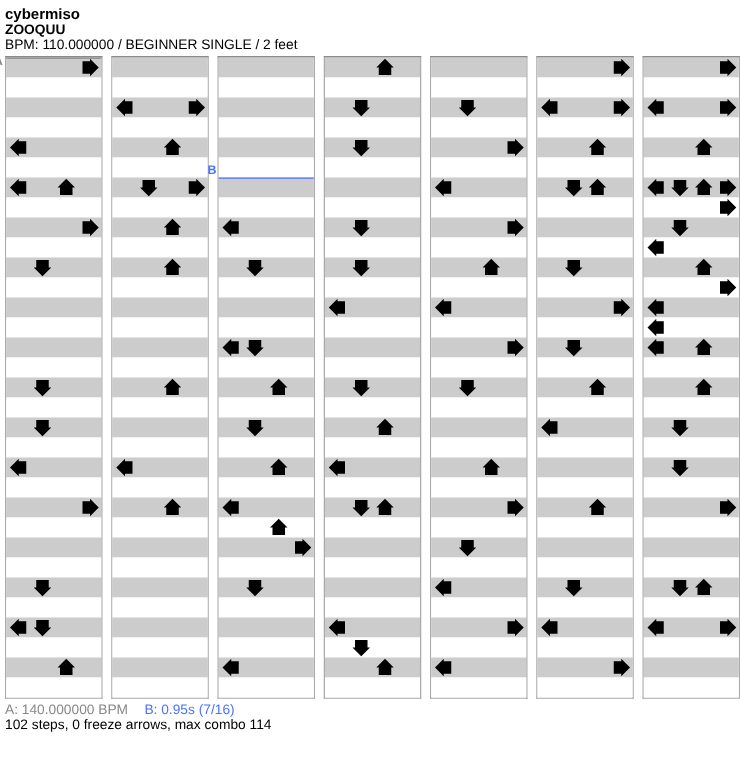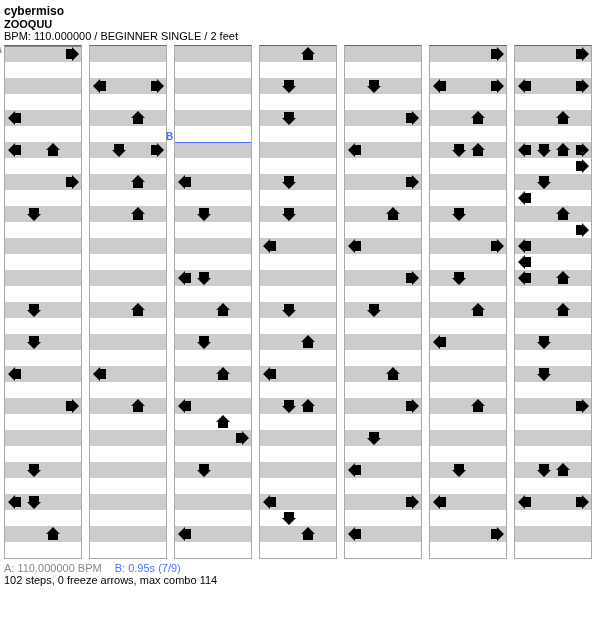--- a/index.html
+++ b/index.html
@@ -848,22 +848,22 @@
       </div>
       <div class="arrow c3 red" style="top: 448px;">
         <svg width="16" height="16">
           <use href="#arrow-right"></use>
         </svg>
       </div>
     </div>
   </div>
 
 <div class="footer">
-  <span class="footer-a">A: 110.000000 BPM</span>
-  <span class="footer-b">B: 0.95s (7/9)</span>
+  <span class="footer-a">A: 140.000000 BPM</span>
+  <span class="footer-b">B: 0.95s (7/16)</span>
 </div>
 <div class="stats">102 steps, 0 freeze arrows, max combo 114</div>
 
 <svg width="0" height="0" style="position:absolute">
   <defs>
     <g id="arrow-left">
         <path class="shape" d="M14 3 L14 13 L8 13 L8 15 L1 8 L8 1 L8 3 Z"></path>
       </g>
     <g id="arrow-right">
         <path class="shape" d="M2 3 L2 13 L8 13 L8 15 L15 8 L8 1 L8 3 Z"></path>

